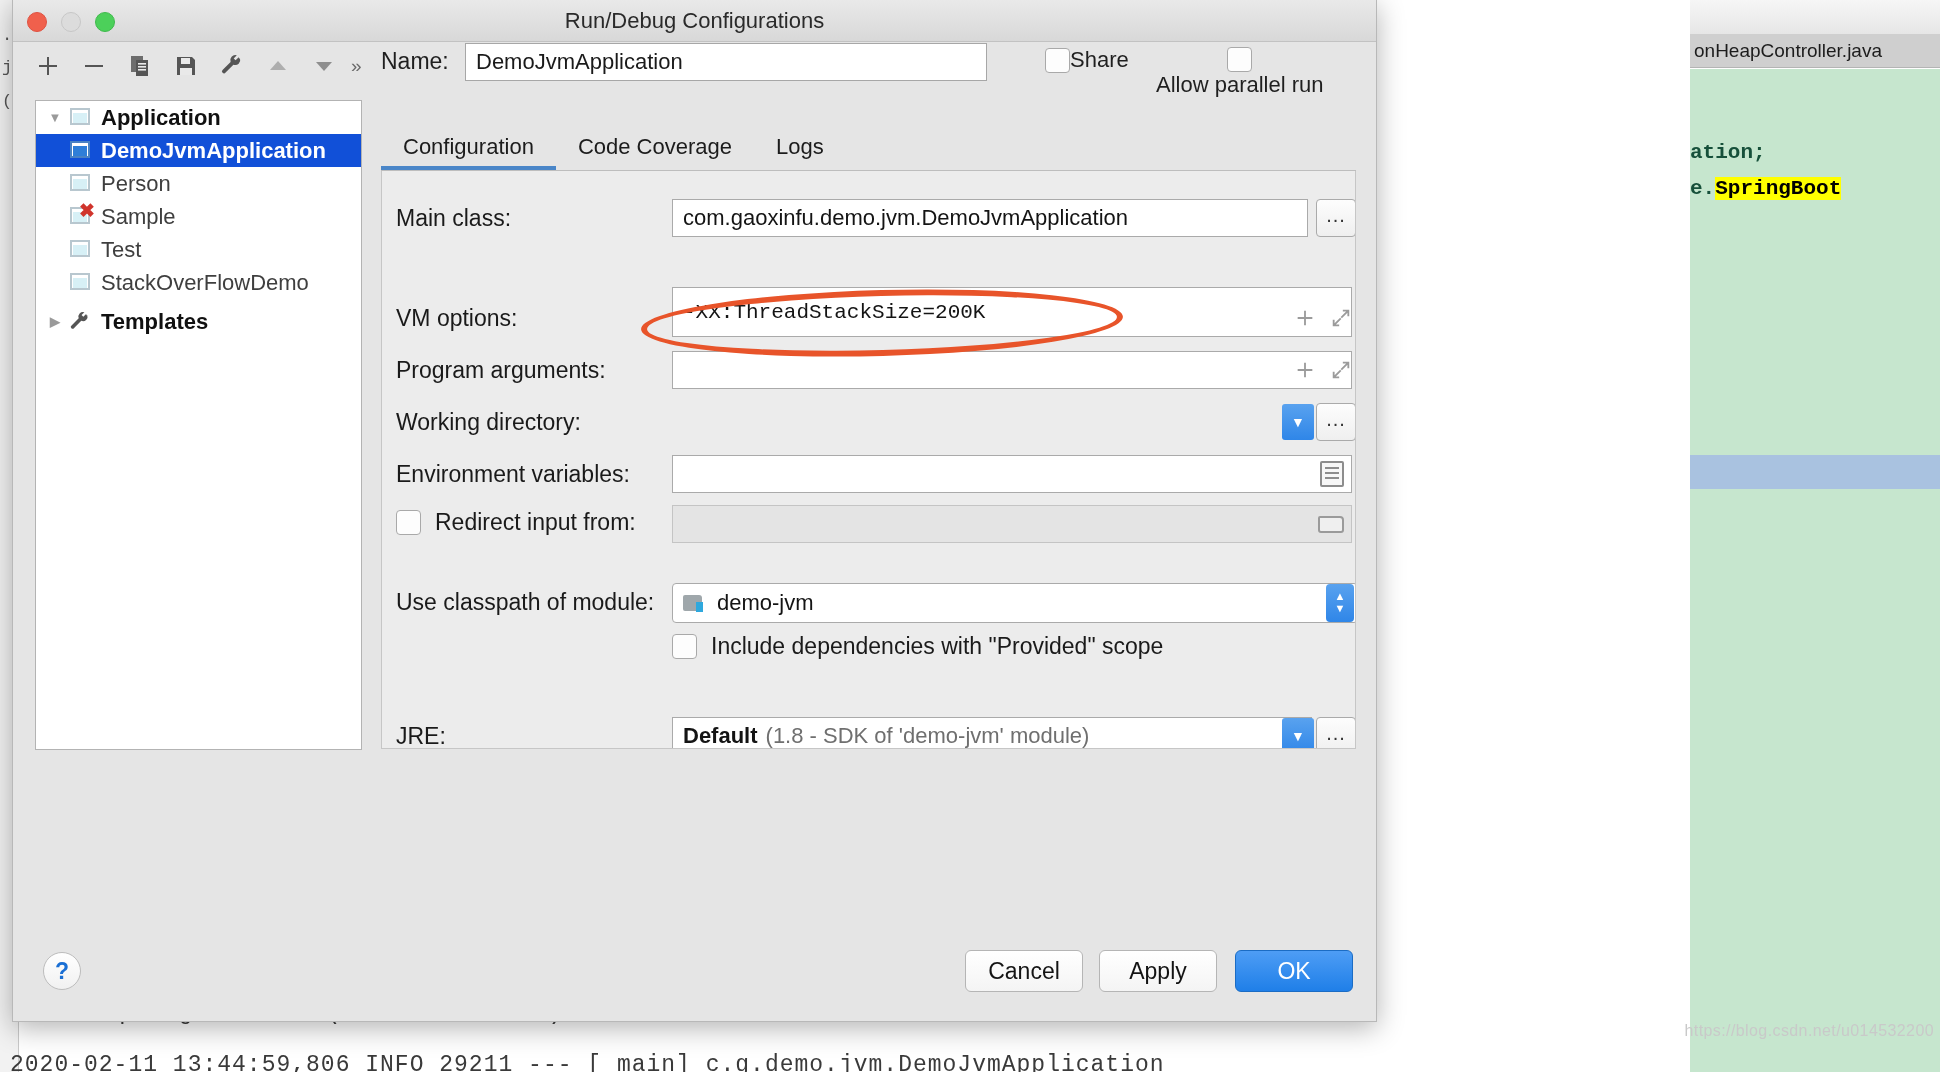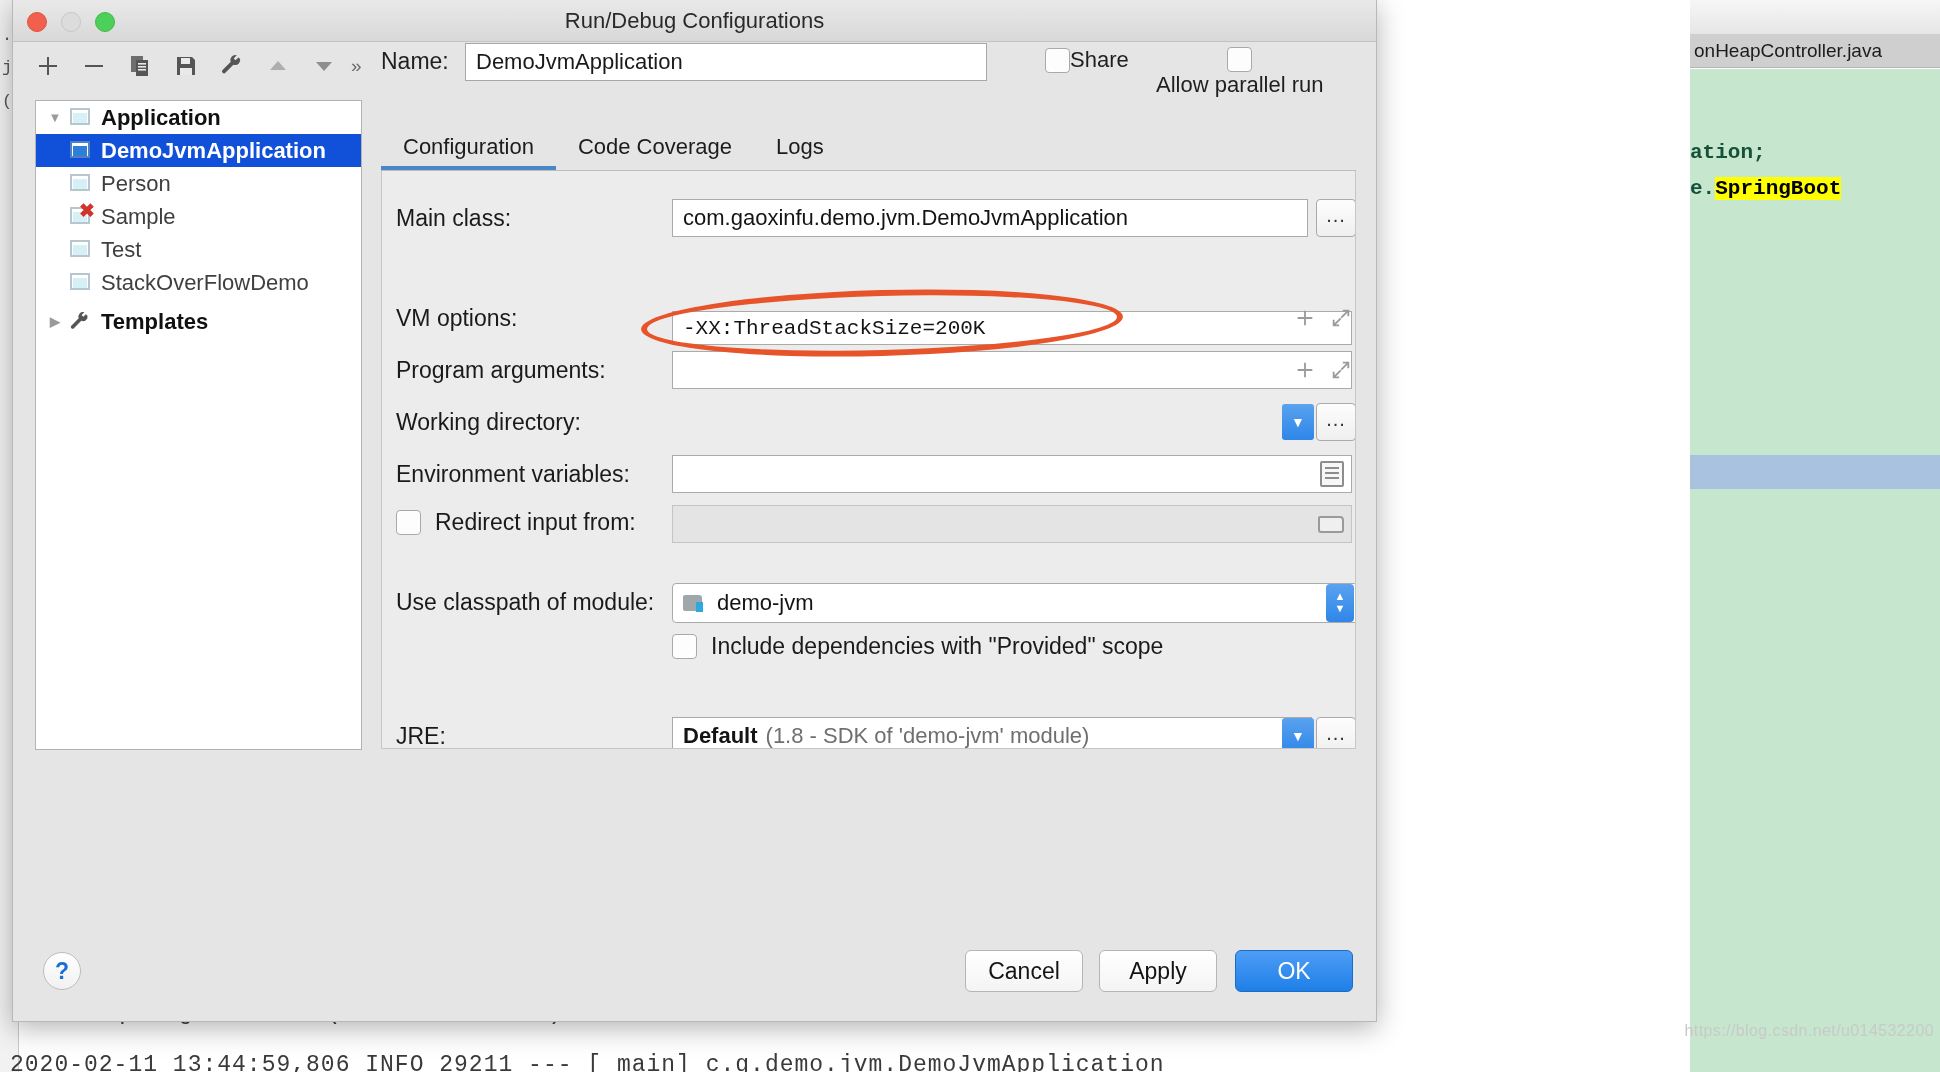--- a/index.html
+++ b/index.html
@@ -641,21 +641,21 @@
   </div>
   <div class="tabs-underline"></div>
 
   <div class="content-pane">
 
     <div class="field-label" style="left:14px; top:34px">Main class:</div>
     <div class="textfield" style="left:290px; top:28px; width:636px; height:38px">com.gaoxinfu.demo.jvm.DemoJvmApplication</div>
     <div class="browse-btn" style="left:934px; top:28px">...</div>
 
     <div class="field-label" style="left:14px; top:134px">VM options:</div>
-    <div class="textfield mono" style="left:290px; top:140px; width:680px; height:34px">-XX:ThreadStackSize=200K</div>
+    <div class="textfield mono" style="left:290px; top:116px; width:680px; height:50px">-XX:ThreadStackSize=200K</div>
     <div class="expand-icons" style="left:912px; top:136px">
       <span>
         <svg width="22" height="22" viewBox="0 0 24 24">
             <path d="M11 4h2v7h7v2h-7v7h-2v-7H4v-2h7z" fill="#9b9b9b"></path>
           </svg>
       </span>
       <span>
         <svg width="22" height="22" viewBox="0 0 24 24">
             <path d="M14 3h7v7h-2V6.4l-6 6-1.4-1.4 6-6H14zM10 21H3v-7h2v3.6l6-6 1.4 1.4-6 6H10z" fill="#9b9b9b"></path>
           </svg>

